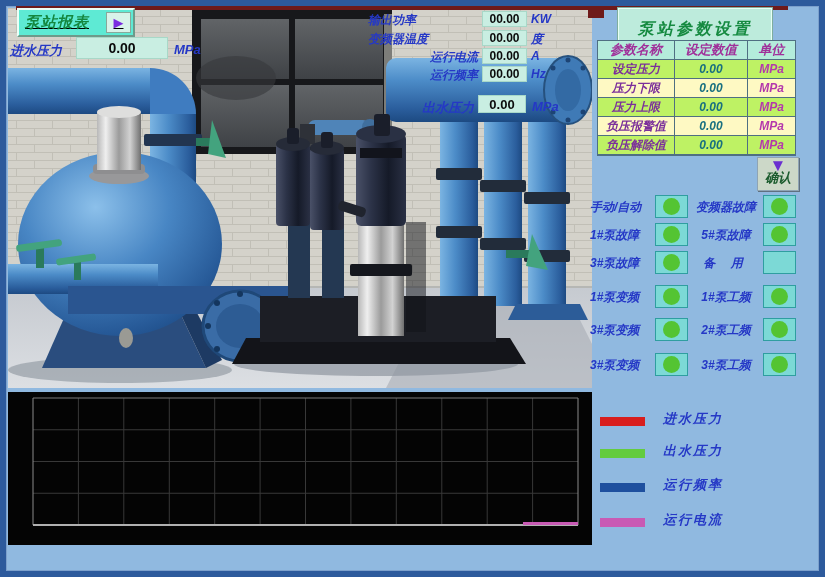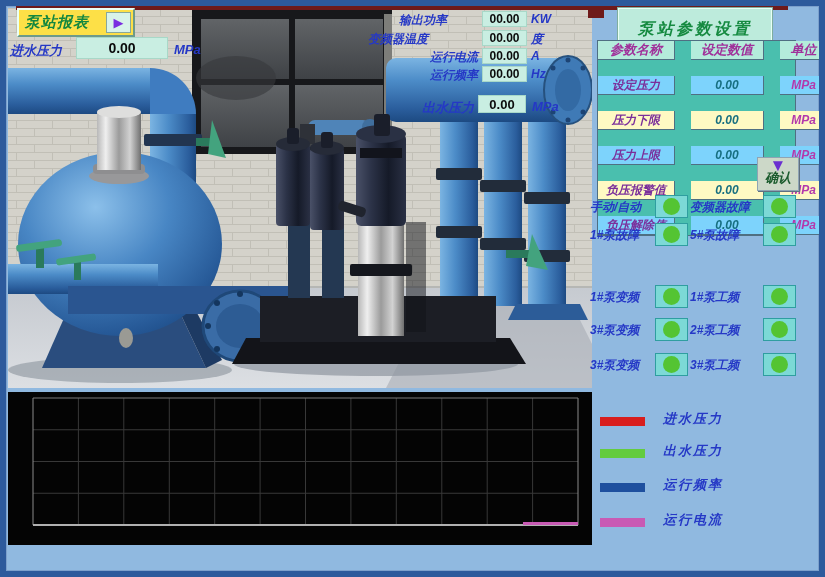--- a/index.html
+++ b/index.html
@@ -6,54 +6,54 @@
   *{box-sizing:border-box;font-family:"Liberation Sans",sans-serif;}
   .page{position:relative;width:825px;height:577px;background:#90b9e0;
         border:6px solid #2d5a9c;box-shadow:inset 0 0 0 1px #7ca0cc;overflow:hidden;}
   .abs{position:absolute;}
   
   .maroon{position:absolute;left:10px;top:0;width:772px;height:4px;background:#6e1a1a;}
   .maroon-tab{position:absolute;left:582px;top:0;width:16px;height:12px;background:#6e1a1a;}
   
   .scene{position:absolute;left:2px;top:2px;width:584px;height:380px;overflow:hidden;}
   
-  .report-btn{position:absolute;left:11px;top:2px;width:118px;height:29px;background:#fde047;
+  .report-btn{position:absolute;left:11px;top:2px;width:118px;height:29px;background:#5eead4;
       border:2px solid;border-color:#eafff6 #6d9a8a #6d9a8a #eafff6;display:flex;align-items:center;
-      padding:0 2px 0 6px;cursor:pointer;}
+      padding:0 2px 0 6px;cursor:pointer;text-decoration:underline;}
   .report-btn .lbl{flex:1;color:#14873f;font-weight:bold;font-style:italic;font-size:15px;letter-spacing:1px;}
   .report-btn .arrow-box{width:25px;height:21px;background:#d8f3e9;border:1px solid #88a89a;
       display:flex;align-items:center;justify-content:center;color:#7a2ee0;font-size:13px;line-height:1;}
   
   .blab{color:#2538c6;font-weight:bold;font-style:italic;font-size:12px;white-space:nowrap;}
   .vbox{background:#c9eee2;color:#0b0b0b;font-weight:bold;text-align:center;
         border:1px solid #a8d8c8;font-size:12px;display:flex;align-items:center;justify-content:center;}
   
   .title-box{position:absolute;left:612px;top:2px;width:154px;height:42px;background:#bdebdc;
       border:1px solid #e8fff5;outline:1px solid #7fae9e;display:flex;align-items:center;justify-content:center;
       color:#158a40;font-weight:bold;font-style:italic;font-size:16px;letter-spacing:3px;}
   .ptable{position:absolute;left:591px;top:34px;width:199px;background:#4abfae;
-      border:1px solid #4f6f82;display:grid;grid-template-columns:77px 73px 47px;grid-auto-rows:19px;gap:16px;}
+      border:1px solid #4f6f82;display:grid;grid-template-columns:77px 73px 47px;grid-auto-rows:19px;}
   .ptable span{border-right:1px solid #4f6f82;border-bottom:1px solid #4f6f82;
       display:flex;align-items:center;justify-content:center;font-weight:bold;font-style:italic;font-size:12px;}
   .ptable span:nth-child(3n){border-right:none;}
   .ptable .hd{background:#b4ecdb;color:#a0309a;font-size:13px;}
-  .ptable .odd{background:#7dd3fc;}
+  .ptable .odd{background:#bef264;}
   .ptable .even{background:#fef9c3;}
   .ptable .pname{color:#7b2f9b;}
   .ptable .pval{color:#176f80;cursor:pointer;}
   .ptable .punit{color:#b438ac;}
   .confirm-btn{position:absolute;left:751px;top:151px;width:42px;height:34px;background:#ccd8c8;
       border:1px solid #8fa4b4;box-shadow:1px 1px 0 #5f7080;text-align:center;cursor:pointer;}
   .confirm-btn .tri{display:block;color:#6a2fd0;font-size:17px;line-height:15px;}
   .confirm-btn .clb{display:block;color:#1c5c2e;font-weight:bold;font-style:italic;font-size:13px;margin-top:-4px;}
   
   .srow{position:absolute;left:584px;width:230px;height:24px;}
   .srow .slab{position:absolute;top:0;line-height:24px;color:#2538c6;font-weight:bold;font-style:italic;font-size:12px;white-space:nowrap;}
   .srow .l1{left:0;width:62px;}
-  .srow .l2{left:100px;width:72px;text-align:left;}
+  .srow .l2{left:100px;width:72px;text-align:center;}
   .sbox{position:absolute;top:0;width:33px;height:23px;background:#7cd9d6;border:1px solid #2f9ea0;
         display:flex;align-items:center;justify-content:center;}
   .sbox.b1{left:65px;} .sbox.b2{left:173px;}
   .dot{width:17px;height:17px;border-radius:50%;background:transparent;}
   
   .chart{position:absolute;left:2px;top:386px;width:584px;height:153px;background:#040404;}
   .trace{position:absolute;left:515px;top:130px;width:55px;height:3px;}
   
   .lg-swatch{position:absolute;left:594px;width:45px;height:9px;}
   .lg-label{position:absolute;left:657px;color:#2538c6;font-weight:bold;font-style:italic;font-size:13px;letter-spacing:2px;white-space:nowrap;}
@@ -225,21 +225,21 @@
 
   <div class="report-btn">
     <span class="lbl">泵站报表</span>
     <span class="arrow-box">▶</span>
   </div>
 
   <span class="abs blab" style="left:4px;top:36px;width:64px;font-size:13px;">进水压力</span>
   <div class="abs vbox" style="left:70px;top:31px;width:92px;height:22px;font-size:14px;">0.00</div>
   <span class="abs blab" style="left:168px;top:36px;font-size:13px;">MPa</span>
 
-  <span class="abs blab" style="left:362px;top:6px;width:110px;text-align:center;">输出功率</span>
+  <span class="abs blab" style="left:362px;top:6px;width:110px;text-align:left;">输出功率</span>
   <div class="abs vbox" style="left:476px;top:5px;width:45px;height:16px;">00.00</div>
   <span class="abs blab" style="left:525px;top:6px;">KW</span>
 
   <span class="abs blab" style="left:362px;top:25px;width:110px;text-align:left;">变频器温度</span>
   <div class="abs vbox" style="left:476px;top:24px;width:45px;height:16px;">00.00</div>
   <span class="abs blab" style="left:525px;top:25px;">度</span>
 
   <span class="abs blab" style="left:362px;top:43px;width:110px;text-align:right;">运行电流</span>
   <div class="abs vbox" style="left:476px;top:42px;width:45px;height:16px;">00.00</div>
   <span class="abs blab" style="left:525px;top:43px;">A</span>
@@ -296,20 +296,30 @@
       </span>
   </div>
   <div class="srow" style="top:217px">
     <span class="slab l1">1#泵故障</span>
     <span class="sbox b1">
         <i class="dot" style="background: rgb(84, 196, 51);"></i>
       </span>
     <span class="slab l2">5#泵故障</span>
     <span class="sbox b2">
         <i class="dot" style="background: rgb(84, 196, 51);"></i>
+      </span>
+  </div>
+  <div class="srow" style="top:245px">
+    <span class="slab l1">3#泵故障</span>
+    <span class="sbox b1">
+        <i class="dot" style="background: rgb(84, 196, 51);"></i>
+      </span>
+    <span class="slab l2" style="letter-spacing:6px;">备  用</span>
+    <span class="sbox b2">
+        <i class="dot"></i>
       </span>
   </div>
   <div class="srow" style="top:279px">
     <span class="slab l1">1#泵变频</span>
     <span class="sbox b1">
         <i class="dot" style="background: rgb(84, 196, 51);"></i>
       </span>
     <span class="slab l2">1#泵工频</span>
     <span class="sbox b2">
         <i class="dot" style="background: rgb(84, 196, 51);"></i>

